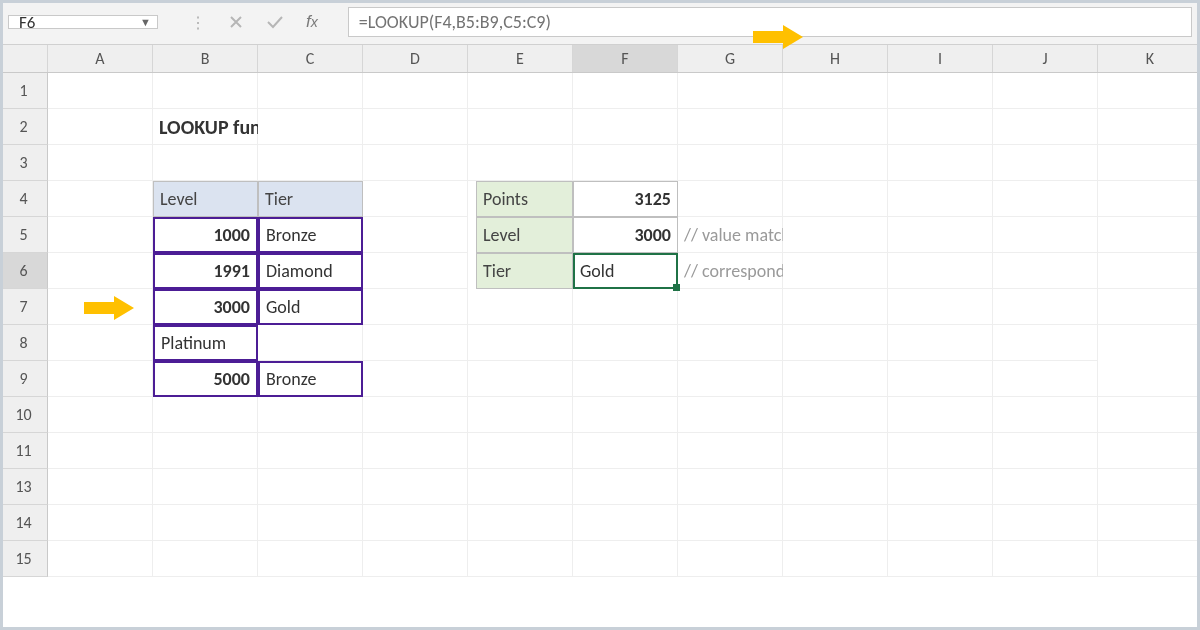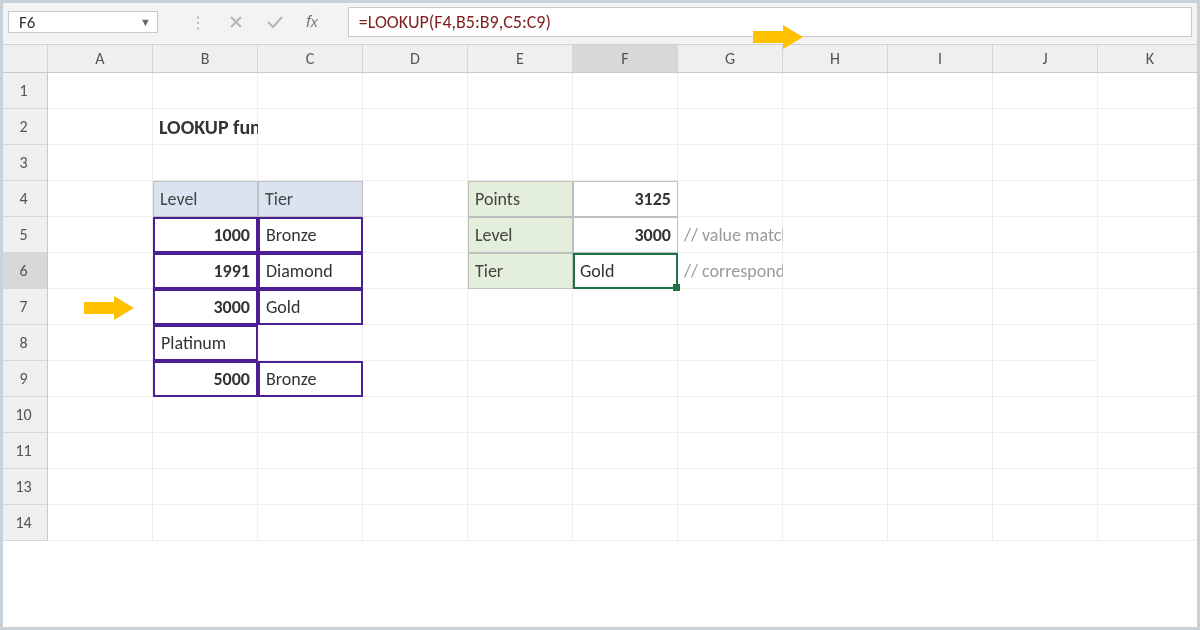--- a/index.html
+++ b/index.html
@@ -18,21 +18,21 @@
   .fbar {
     display: flex;
     align-items: center;
     height: 45px;
     border-bottom: 1px solid #d0d0d0;
     background: #f3f3f3;
     padding-right: 8px;
   }
   .namebox {
     width: 150px;
-    height: 22px;
+    height: 14px;
     margin: 0 6px 0 8px;
     background: #fff;
     border: 1px solid #c9c9c9;
     display: flex;
     align-items: center;
     padding: 0 6px 0 10px;
     justify-content: space-between;
     font-size: 17px;
   }
   .namebox .caret {
@@ -57,21 +57,21 @@
   }
   .formula-input {
     flex: 1;
     height: 30px;
     background: #fff;
     border: 1px solid #c9c9c9;
     display: flex;
     align-items: center;
     padding: 0 10px;
     font-size: 18px;
-    color: #7f1d1d;
+    color: #737373;
   }
   
   .colhdrs {
     display: grid;
     grid-template-columns: 48px repeat(11, 105px);
     height: 28px;
     background: #efefef;
     border-bottom: 1px solid #c9c9c9;
   }
   .colhdrs div {
@@ -114,21 +114,21 @@
     background: #fff;
     white-space: nowrap;
     overflow: visible;
   }
   .cell.r { justify-content: flex-end; font-weight: bold; }
   .cell.bold { font-weight: 700; font-size: 20px; }
   
   .th { background:#dbe3f0; border:1px solid #bfbfbf; font-weight:400; color:#444;}
   .td { border:2px solid #4c1d95; }
   
-  .gh { background:#e3efda; border:1px solid #bfbfbf; color:#444;}
+  .gh { background:#e3efda; border:1px solid #bfbfbf; color:#444;margin-left:8px;}
   .gd { border:1px solid #bfbfbf; }
   
   .active {
     position: absolute;
     border: 2px solid #1f7246;
     background: transparent;
     pointer-events: none;
   }
   .active .handle {
     position: absolute;
@@ -380,20 +380,34 @@
       <div class="cell"></div>
       <div class="cell"></div>
       <div class="cell"></div>
       <div class="cell"></div>
       <div class="cell"></div>
       <div class="cell"></div>
       <div class="cell"></div>
       <div class="cell"></div>
       <div class="cell"></div>
     </div>
+  <div class="row">
+      <div class="rh">15</div>
+      <div class="cell"></div>
+      <div class="cell"></div>
+      <div class="cell"></div>
+      <div class="cell"></div>
+      <div class="cell"></div>
+      <div class="cell"></div>
+      <div class="cell"></div>
+      <div class="cell"></div>
+      <div class="cell"></div>
+      <div class="cell"></div>
+      <div class="cell"></div>
+    </div>
 
   <div class="active" style="left:573px; top:180px; width:105px; height:36px;">
     <div class="handle"></div>
   </div>
 </div>
 
 <div class="arrow left" style="left:753px; top:22px;">
   <svg width="50" height="30" viewBox="0 0 50 30">
     <polygon points="0,15 20,3 20,9 50,9 50,21 20,21 20,27" fill="#ffc000"></polygon>
   </svg>

